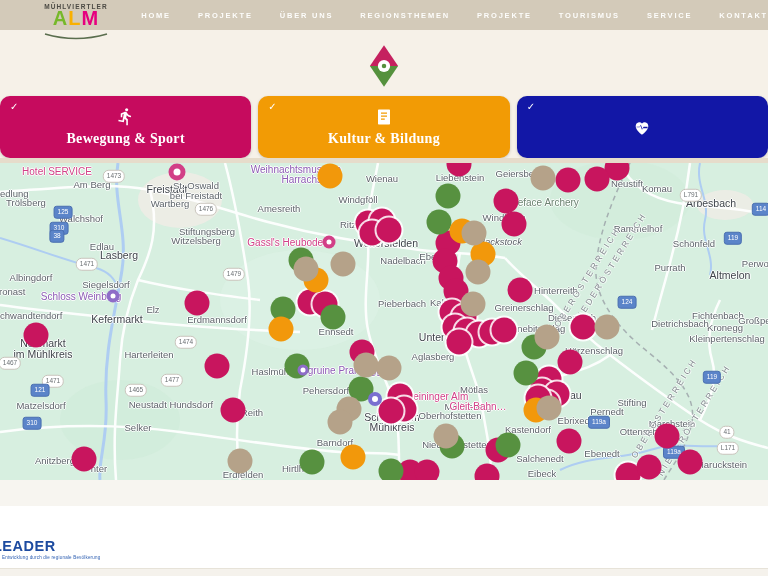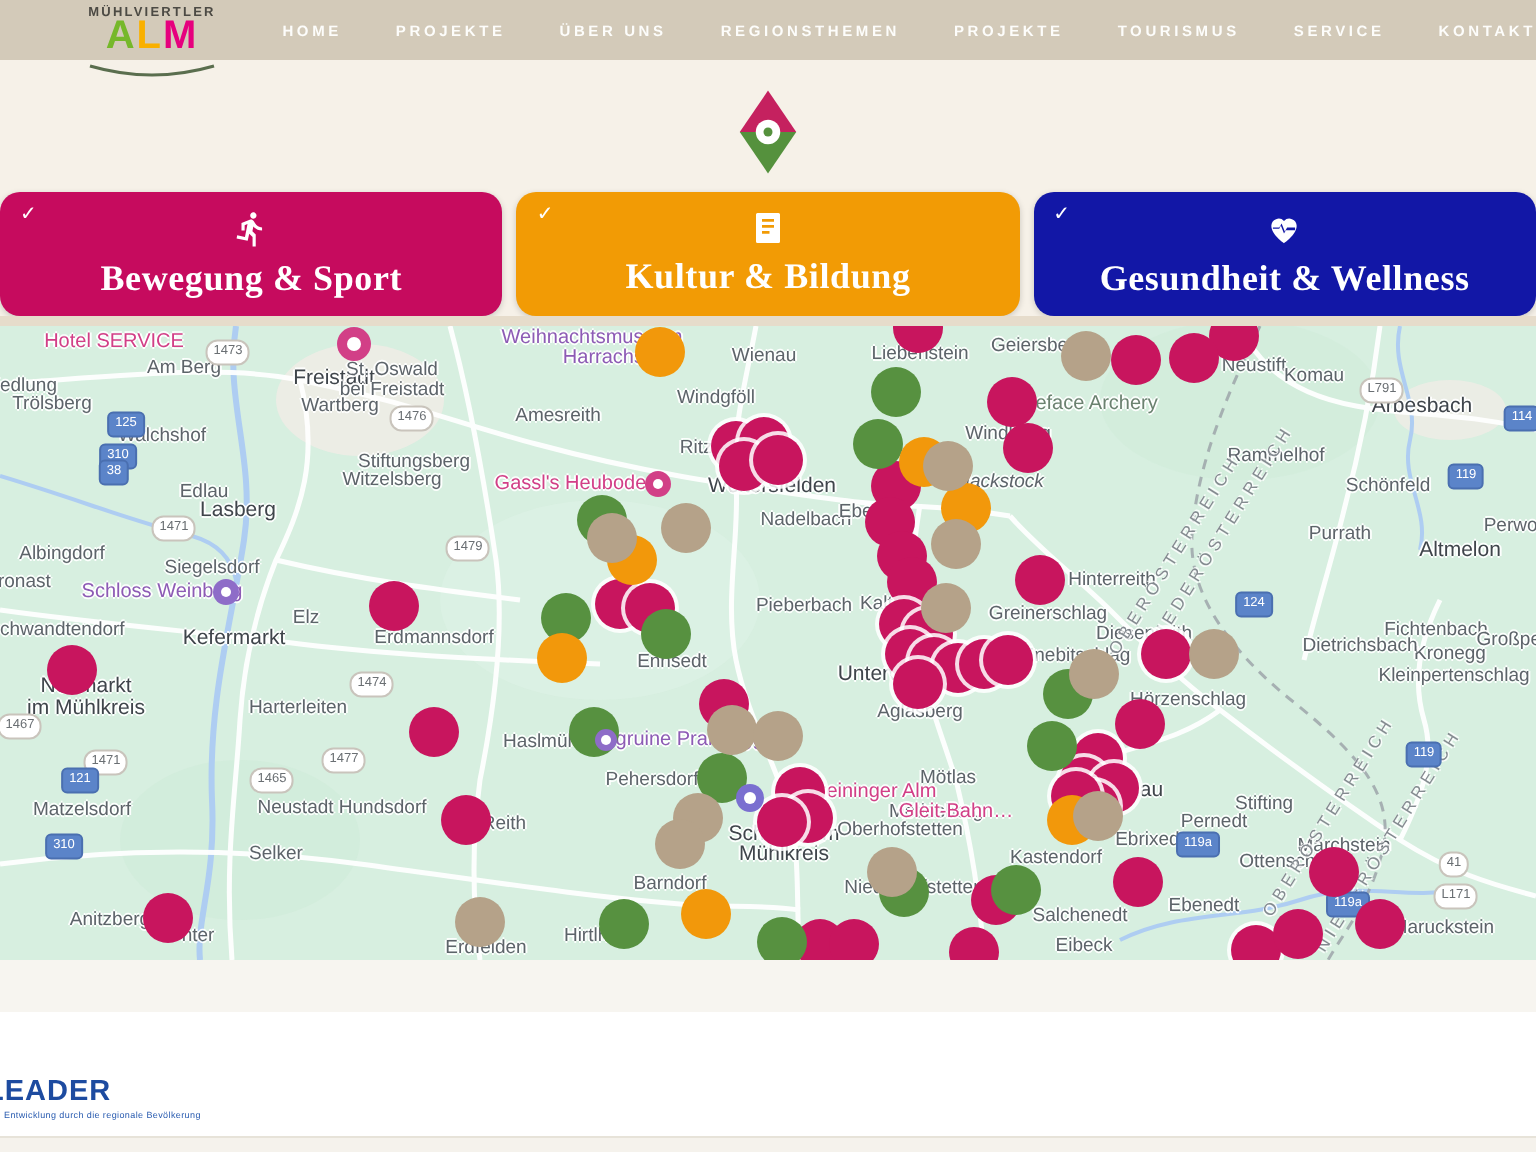--- a/index.html
+++ b/index.html
@@ -14,21 +14,21 @@
   .logo .alm .a{color:#76b82a}.logo .alm .l{color:#f9b000}.logo .alm .m{color:#e6007e}
   
   .hdrband{position:absolute;left:0;top:30px;width:768px;height:128px;background:#f6f1e8;}
   .fk{position:absolute;left:0;top:44px;width:768px;display:flex;justify-content:center;align-items:center;gap:12px;}
   .fk .kick{font-size:9.5px;letter-spacing:2.2px;color:#6e6e6e;}
   .fk .ttl{font-size:17px;font-weight:bold;color:#d0176b;margin-top:2px;}
   
   .cats{position:absolute;left:0;top:96px;width:768px;display:flex;gap:7px;}
   .cat{position:relative;flex:1;height:62px;border-radius:10px;display:flex;flex-direction:column;align-items:center;justify-content:center;gap:5px;color:#fff;cursor:pointer;box-shadow:0 1px 3px rgba(0,0,0,.18);}
   .cat .chk{position:absolute;left:10px;top:5px;font-size:10px;color:#fff;}
-  .cat .lab{font-family:"Liberation Serif",serif;font-size:18px;font-weight:600;letter-spacing:.3px;}
+  .cat .lab{font-family:"Liberation Serif",serif;font-size:14px;font-weight:600;letter-spacing:.3px;}
   .cat svg{display:block}
   
   .mapstrip{position:absolute;left:0;top:158px;width:768px;height:6px;background:#e6dccb;}
   #map{position:absolute;left:0;top:163px;width:768px;height:317px;background:#d7efe0;overflow:hidden;cursor:grab;}
   #mapc{position:absolute;left:0;top:-163px;width:768px;height:576px;}
   .lbl{position:absolute;transform:translate(-50%,-50%);font-size:9.5px;color:#5d646a;white-space:nowrap;
        text-shadow:1px 0 0 rgba(255,255,255,.95),-1px 0 0 rgba(255,255,255,.95),0 1px 0 rgba(255,255,255,.95),0 -1px 0 rgba(255,255,255,.95);}
   .lbl.k1{color:#3f454b;font-size:10.5px;}
   .lbl.k2{color:#d23f87;font-size:10px;}
   .lbl.k3{color:#8d5bb5;font-size:10px;}
@@ -97,21 +97,20 @@
       <svg width="18" height="18" viewBox="0 0 24 24" fill="#fff">
         <path fill-rule="evenodd" d="M5,2 h14 a1,1 0 0 1 1,1 v18 a1,1 0 0 1 -1,1 h-14 a1,1 0 0 1 -1,-1 v-18 a1,1 0 0 1 1,-1 z M8,6 h8 v1.8 h-8 z M8,10 h8 v1.8 h-8 z M8,14 h5 v1.8 h-5 z"></path>
       </svg>
       <span class="lab">Kultur &amp; Bildung</span>
     </div>
     <div class="cat" style="background: rgb(18, 23, 166);">
       <span class="chk">✓</span>
       <svg width="20" height="19" viewBox="0 0 24 24" fill="#fff">
         <path fill-rule="evenodd" d="M12 21 C12 21 4 15.7 4 10 A4.6 4.6 0 0 1 12 7 A4.6 4.6 0 0 1 20 10 C20 15.7 12 21 12 21 Z M5,11 l4,0 1.5,-2.5 2,5 1.5,-2.5 5,0 0,1.8 -5.8,0 -1.2,2 -2,-5 -1,2 -4,0 z"></path>
       </svg>
-      <span class="lab">Gesundheit &amp; Wellness</span>
     </div>
   </div>
 
   <div class="mapstrip"></div>
 
   <div id="map">
     <div id="mapc">
       <svg width="768" height="576" viewBox="0 0 768 576" style="position:absolute;left:0;top:0">
         <ellipse cx="180" cy="200" rx="42" ry="28" fill="#eeece5" opacity="0.9"></ellipse>
         <ellipse cx="725" cy="205" rx="28" ry="15" fill="#eeece5" opacity="0.85"></ellipse>
@@ -178,21 +177,21 @@
         <div class="lbl k1" style="left: 386px; top: 243px;">Weitersfelden</div>
         <div class="lbl k0" style="left: 403px; top: 260px;">Nadelbach</div>
         <div class="lbl k0" style="left: 460px; top: 177px;">Liebenstein</div>
         <div class="lbl k0" style="left: 504px; top: 217px;">Windhaag</div>
         <div class="lbl k0" style="left: 500px; top: 241px; font-style: italic;">Hackstock</div>
         <div class="lbl k0" style="left: 436px; top: 256px;">Ebenort</div>
         <div class="lbl k0" style="left: 453px; top: 302px;">Kaltenberg</div>
         <div class="lbl k0" style="left: 402px; top: 303px;">Pieberbach</div>
         <div class="lbl k0" style="left: 336px; top: 331px;">Ennsedt</div>
         <div class="lbl k1" style="left: 460px; top: 337px;">Unterweißenbach</div>
-        <div class="lbl k0" style="left: 433px; top: 356px; margin-left: 27px;">Aglasberg</div>
+        <div class="lbl k0" style="left: 433px; top: 356px;">Aglasberg</div>
         <div class="lbl k0" style="left: 274px; top: 371px;">Haslmühle</div>
         <div class="lbl k0" style="left: 326px; top: 390px;">Pehersdorf</div>
         <div class="lbl k1" style="left: 392px; top: 417px;">Schönau im</div>
         <div class="lbl k1" style="left: 392px; top: 427px;">Mühlkreis</div>
         <div class="lbl k0" style="left: 474px; top: 389px;">Mötlas</div>
         <div class="lbl k0" style="left: 468px; top: 406px;">Mötlasberg</div>
         <div class="lbl k0" style="left: 450px; top: 415px;">Oberhofstetten</div>
         <div class="lbl k0" style="left: 457px; top: 444px;">Niederhofstetten</div>
         <div class="lbl k0" style="left: 528px; top: 429px;">Kastendorf</div>
         <div class="lbl k0" style="left: 540px; top: 458px;">Salchenedt</div>

